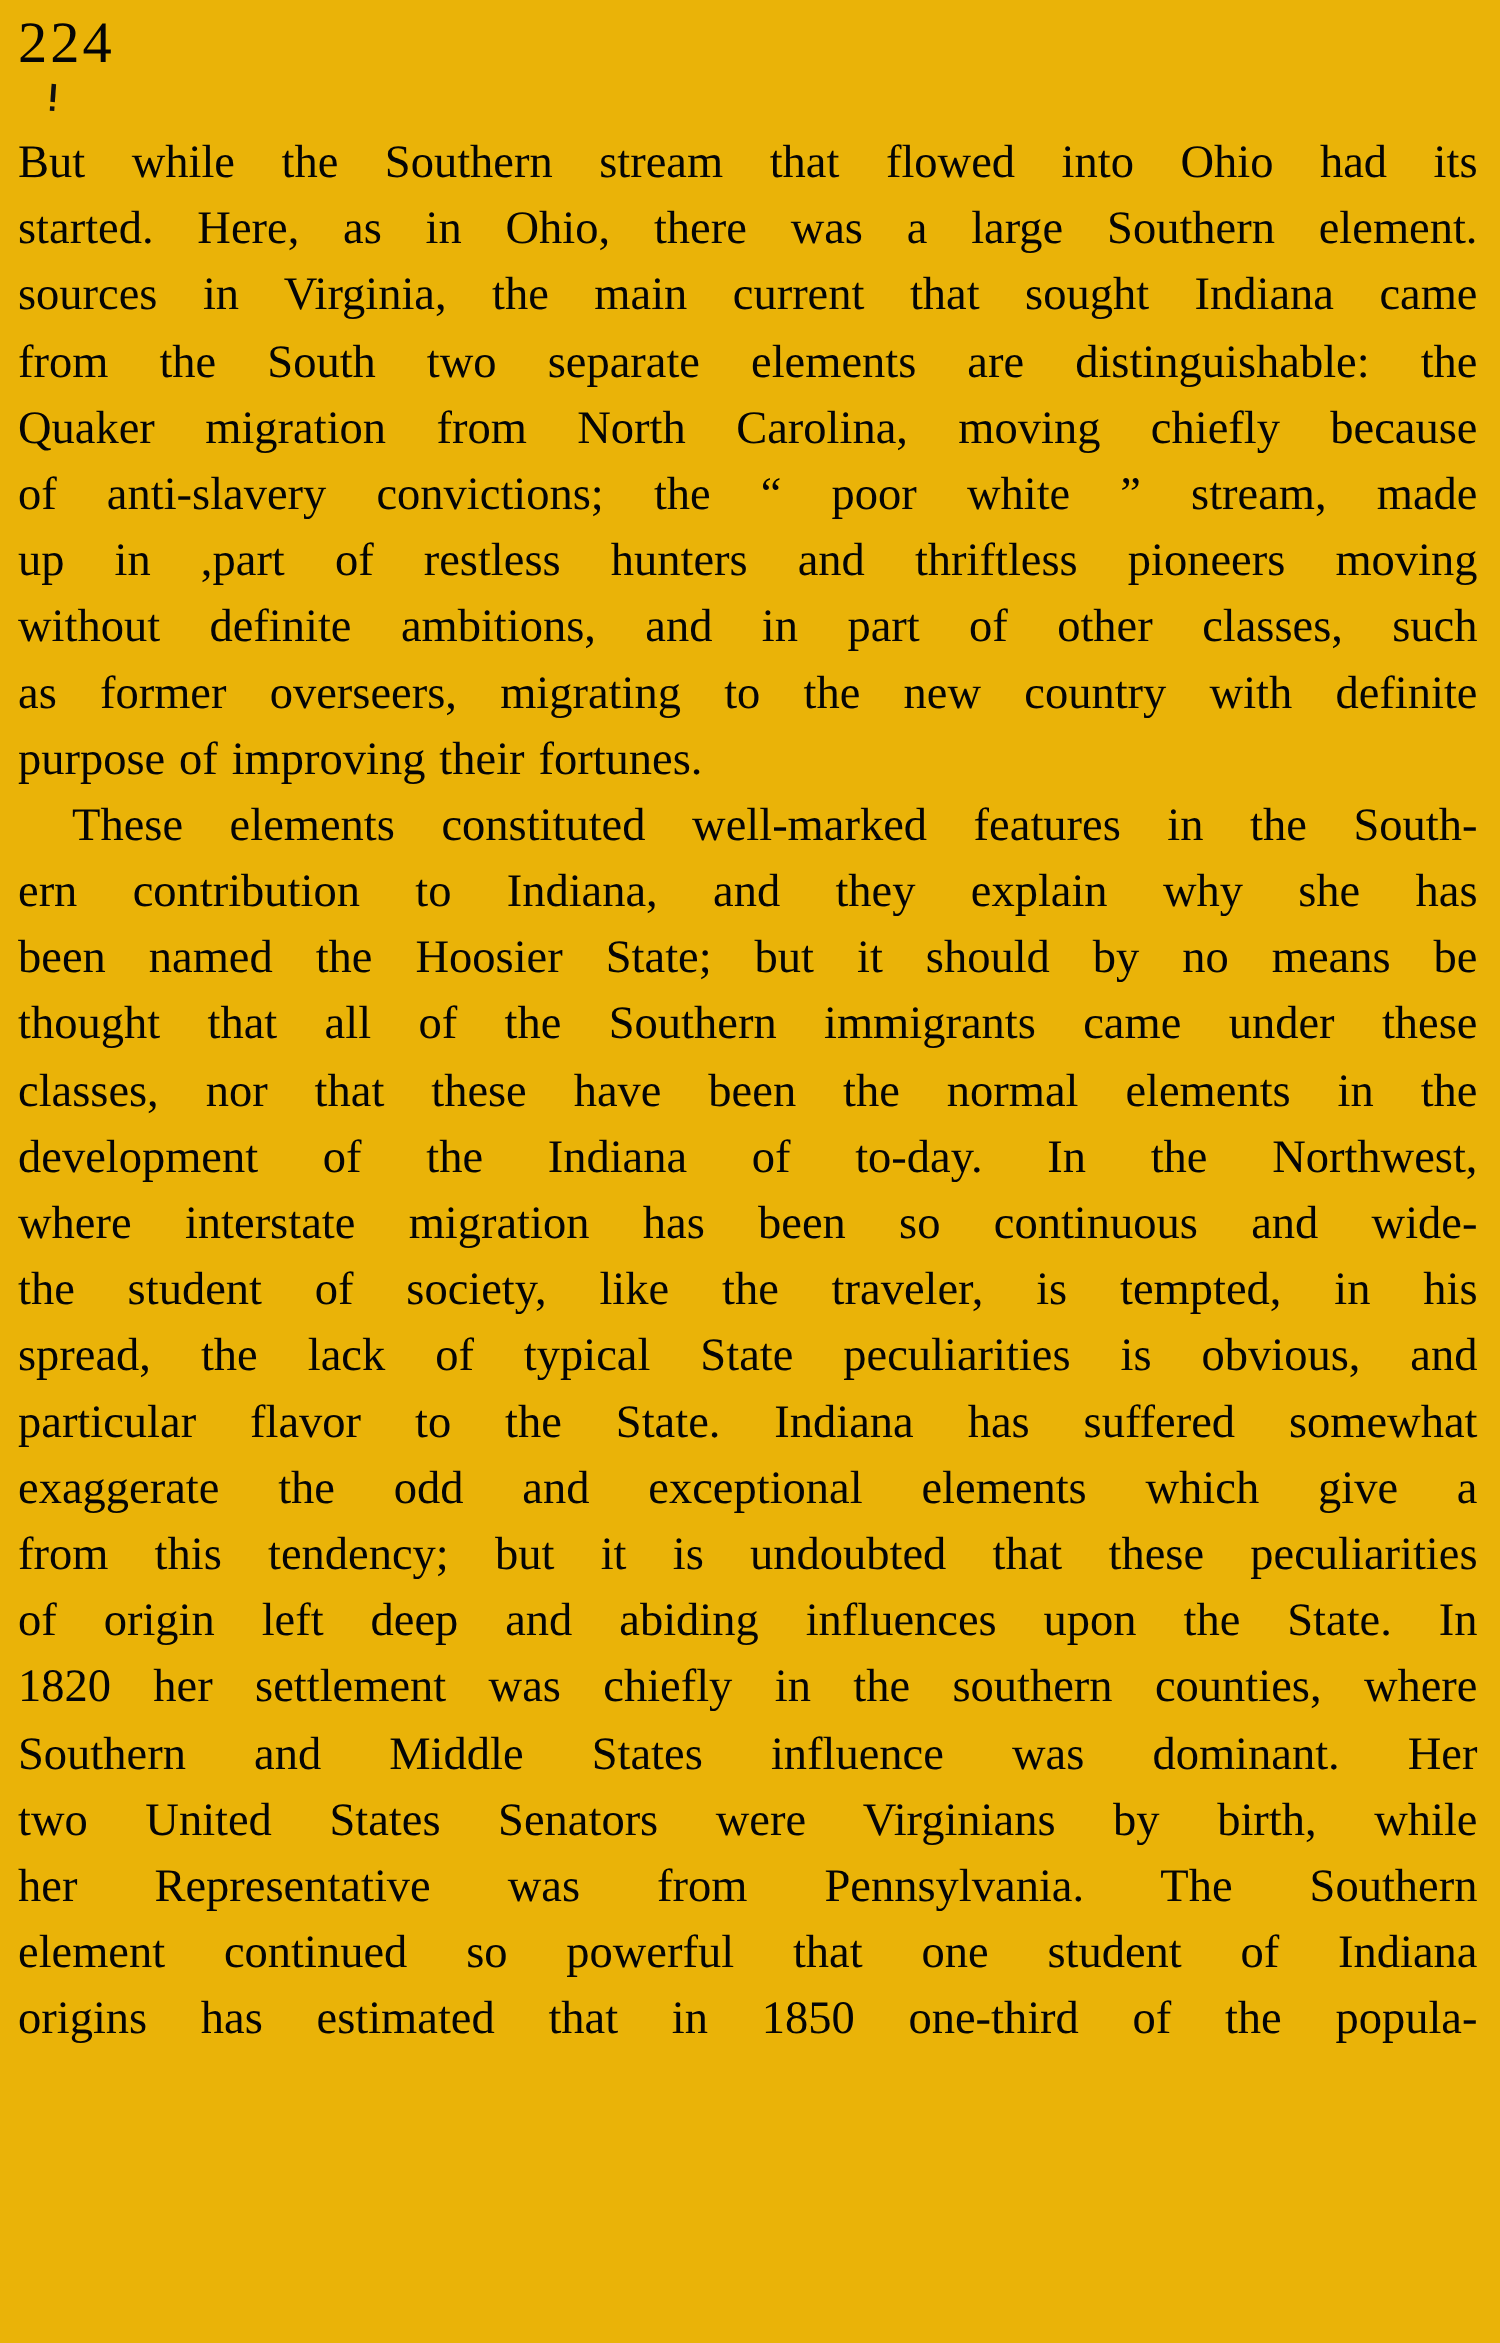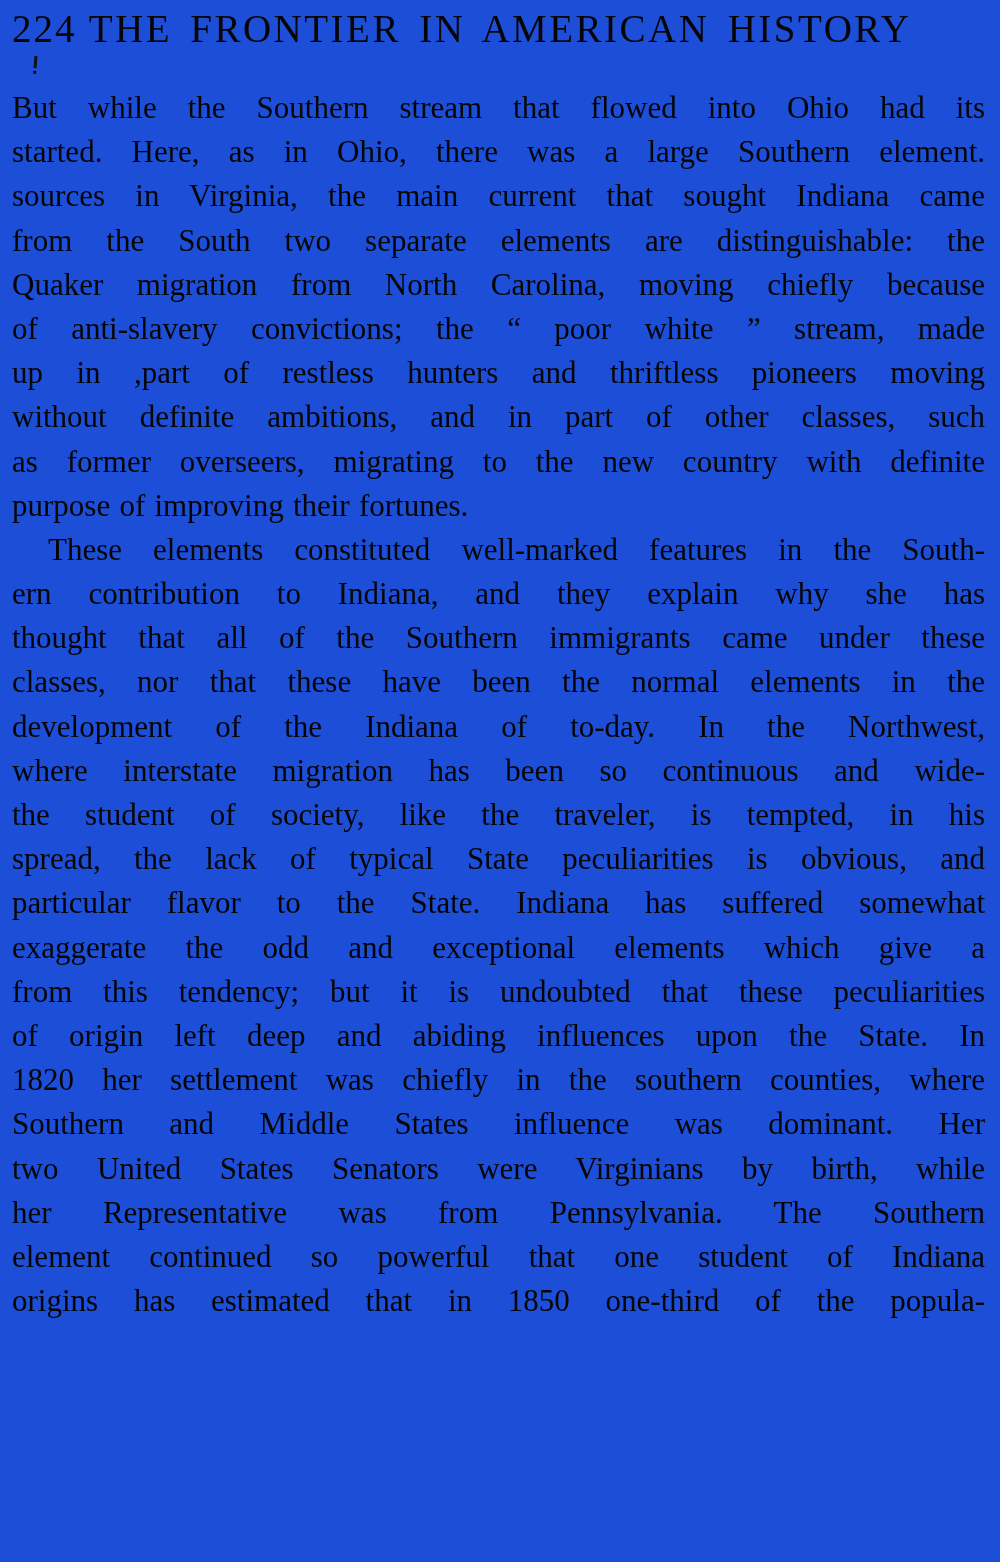--- a/index.html
+++ b/index.html
@@ -4,21 +4,21 @@
 <style>
   html, body {
     margin: 0;
     padding: 0;
     background: #ffffff;
   }
   .page {
     position: relative;
     width: 1000px;
     height: 1562px;
-    background: #1d4ed8;
+    background: #eab308;
     overflow: hidden;
     font-family: "Liberation Serif", "DejaVu Serif", serif;
     color: #050505;
   }
   
   .running-head {
     position: absolute;
     top: 6px;
     left: 0;
     right: 0;
@@ -87,38 +87,38 @@
     text-indent: 36px;
   }
 </style>
 </head>
 <body>
 
 <div class="page">
 
   <div class="running-head">
     <span class="page-number">224</span>
-    <span class="head-title">THE FRONTIER IN AMERICAN HISTORY</span>
   </div>
 
   <div class="ink-mark"></div>
 
   <div class="body-text">
       <div class="line">But while the Southern stream that flowed into Ohio had its</div>
       <div class="line">started.  Here, as in Ohio, there was a large Southern element.</div>
       <div class="line">sources in Virginia, the main current that sought Indiana came</div>
       <div class="line">from the South two separate elements are distinguishable: the</div>
       <div class="line">Quaker migration from North Carolina, moving chiefly because</div>
       <div class="line">of anti-slavery convictions; the “ poor white ” stream, made</div>
       <div class="line">up in ,part of restless hunters and thriftless pioneers moving</div>
       <div class="line">without definite ambitions, and in part of other classes, such</div>
       <div class="line">as former overseers, migrating to the new country with definite</div>
       <div class="line flush">purpose of improving their fortunes.</div>
       <div class="line indent">These elements constituted well-marked features in the South-</div>
       <div class="line">ern contribution to Indiana, and they explain why she has</div>
+      <div class="line">been named the Hoosier State; but it should by no means be</div>
       <div class="line">thought that all of the Southern immigrants came under these</div>
       <div class="line">classes, nor that these have been the normal elements in the</div>
       <div class="line">development of the Indiana of to-day.  In the Northwest,</div>
       <div class="line">where interstate migration has been so continuous and wide-</div>
       <div class="line">the student of society, like the traveler, is tempted, in his</div>
       <div class="line">spread, the lack of typical State peculiarities is obvious, and</div>
       <div class="line">particular flavor to the State.  Indiana has suffered somewhat</div>
       <div class="line">exaggerate the odd and exceptional elements which give a</div>
       <div class="line">from this tendency; but it is undoubted that these peculiarities</div>
       <div class="line">of origin left deep and abiding influences upon the State.  In</div>

